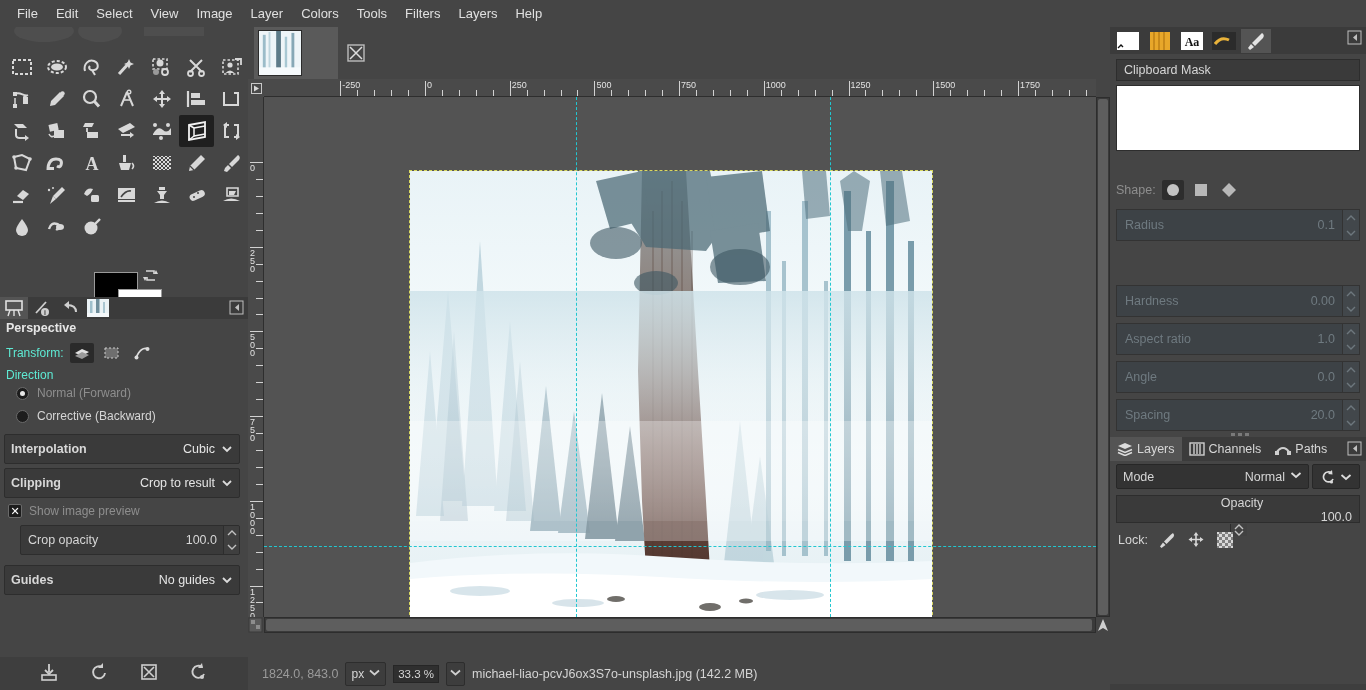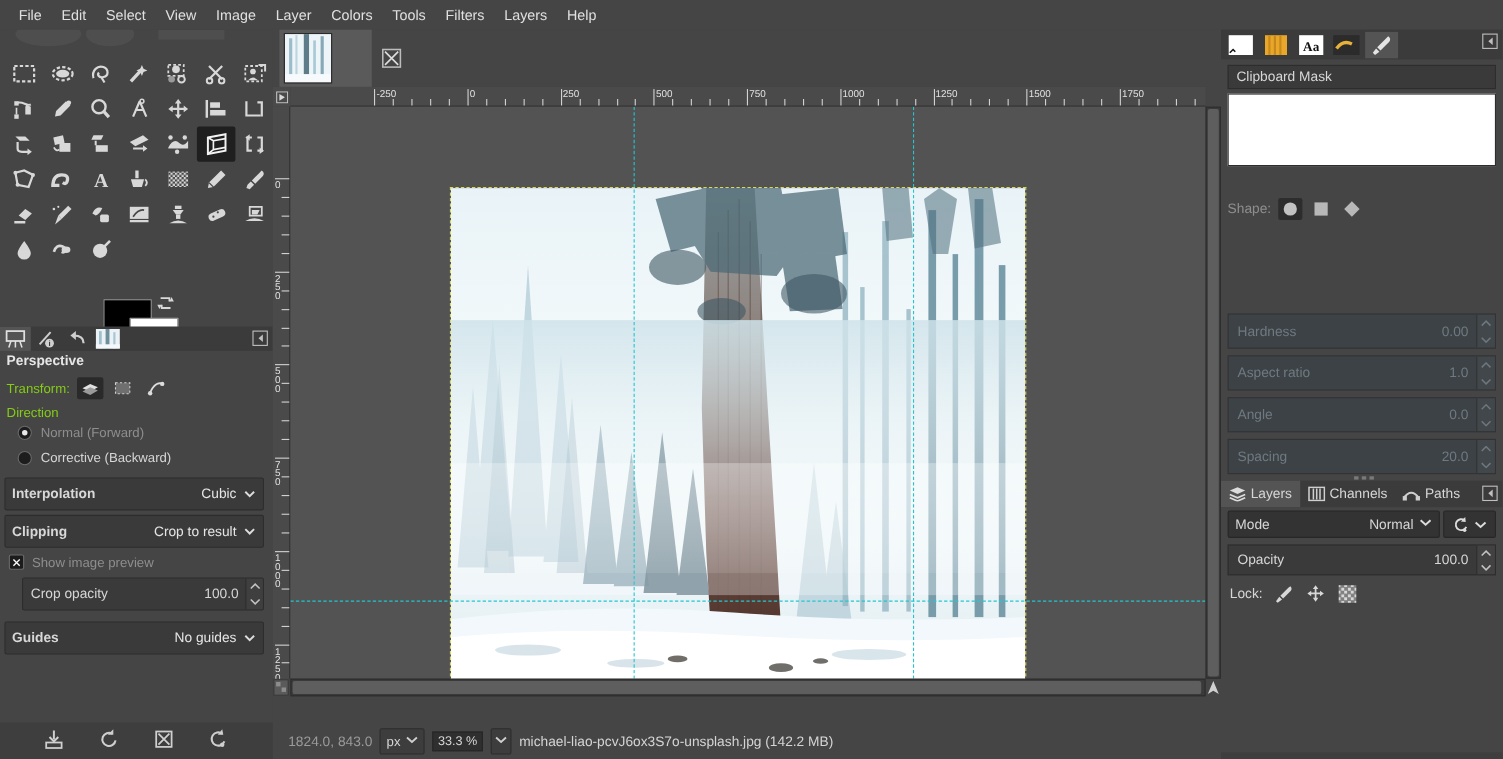--- a/index.html
+++ b/index.html
@@ -56,21 +56,21 @@
     background: #3b3b3b; display: flex; align-items: center;
   }
   .dock-tab {
     width: 28px; height: 22px; display: flex; align-items: center; justify-content: center;
   }
   .dock-tab.active { background: #545454; }
   .dock-menu-btn { position: absolute; right: 4px; top: 3px; width: 15px; height: 15px; }
   #to-title {
     position: absolute; left: 6px; top: 24px; font-size: 12.5px; color: #e6e6e6; font-weight: 600;
   }
-  .to-row { position: absolute; left: 6px; font-size: 12px; color: #84cc16; text-align: right; }
+  .to-row { position: absolute; left: 6px; font-size: 12px; color: #5eead4; text-align: right; }
   #transform-row { top: 46px; display: flex; align-items: center; gap: 6px; }
   .tf-btn { width: 24px; height: 20px; display: flex; align-items: center; justify-content: center; border-radius: 2px; }
   .tf-btn.sel { background: #2a2a2a; }
   #direction-label { top: 71px; }
   .radio-row { position: absolute; left: 16px; display: flex; align-items: center; gap: 8px; font-size: 12px; }
   .radio {
     width: 13px; height: 13px; border-radius: 50%; background: #1d1d1d; border: 1px solid #6a6a6a;
     display: flex; align-items: center; justify-content: center;
   }
   .radio .dot { width: 5px; height: 5px; border-radius: 50%; background: #e8e8e8; }
@@ -214,21 +214,21 @@
     position: absolute; left: 6px; top: 437px; width: 244px; height: 25px; display: flex; gap: 3px;
   }
   #mode-combo {
     flex: 1; background: #333; border: 1px solid #272727; border-radius: 2px;
     display: flex; align-items: center; padding: 0 6px; font-size: 12.5px;
   }
   #mode-combo .val { margin-left: auto; margin-right: 5px; }
   #mode-extra { width: 48px; background: #333; border: 1px solid #272727; border-radius: 2px; display:flex;align-items:center;justify-content:center;gap:3px; }
   #opacity-spin {
     position: absolute; left: 6px; top: 468px; width: 244px; height: 28px; background: #3a3a3a;
-    border: 1px solid #2d2d2d; display: flex; align-items: center; font-size: 12.5px;
+    border: 1px solid #2d2d2d; display: flex; align-items: center; font-size: 12.5px; flex-direction: column;
   }
   #opacity-spin .lbl { padding-left: 8px; }
   #opacity-spin .val { margin-left: auto; padding-right: 7px; }
   #opacity-spin .arrows { width: 17px; height: 100%; background: #424242; border-left: 1px solid #2d2d2d; display:flex;flex-direction:column;align-items:center;justify-content:space-around; }
   #lock-row { position: absolute; left: 8px; top: 503px; display: flex; align-items: center; gap: 9px; font-size: 12.5px; }
   .lock-btn { width: 20px; height: 20px; display:flex;align-items:center;justify-content:center; }
   #layer-list { position: absolute; left: 6px; top: 528px; width: 244px; height: 120px; background: #3a3a3a; border: 1px solid #2d2d2d; }
   .layer-row {
     position: absolute; left: 0; top: 0; width: 242px; height: 42px; background: #1d1d1d;
     display: flex; align-items: center; gap: 8px; padding-left: 8px;
@@ -1020,20 +1020,32 @@
             <rect x="2" y="2" width="12" height="12" fill="#b8b8b8"></rect>
           </svg>
       </span>
       <span class="shape-btn">
         <svg width="16" height="16">
             <path d="M8 1 L15 8 L8 15 L1 8z" fill="#b8b8b8"></path>
           </svg>
       </span>
     </div>
 
+    <div class="bspin" style="top:182px">
+      <span class="lbl">Radius</span>
+      <span class="val">0.1</span>
+      <span class="arrows">
+          <svg width="10" height="6">
+            <path d="M1 5 l4 -4 4 4" fill="none" stroke="#6d777d" stroke-width="1.4"></path>
+          </svg>
+          <svg width="10" height="6">
+            <path d="M1 1 l4 4 4 -4" fill="none" stroke="#6d777d" stroke-width="1.4"></path>
+          </svg>
+        </span>
+    </div>
     <div class="bspin" style="top:258px">
       <span class="lbl">Hardness</span>
       <span class="val">0.00</span>
       <span class="arrows">
           <svg width="10" height="6">
             <path d="M1 5 l4 -4 4 4" fill="none" stroke="#6d777d" stroke-width="1.4"></path>
           </svg>
           <svg width="10" height="6">
             <path d="M1 1 l4 4 4 -4" fill="none" stroke="#6d777d" stroke-width="1.4"></path>
           </svg>

